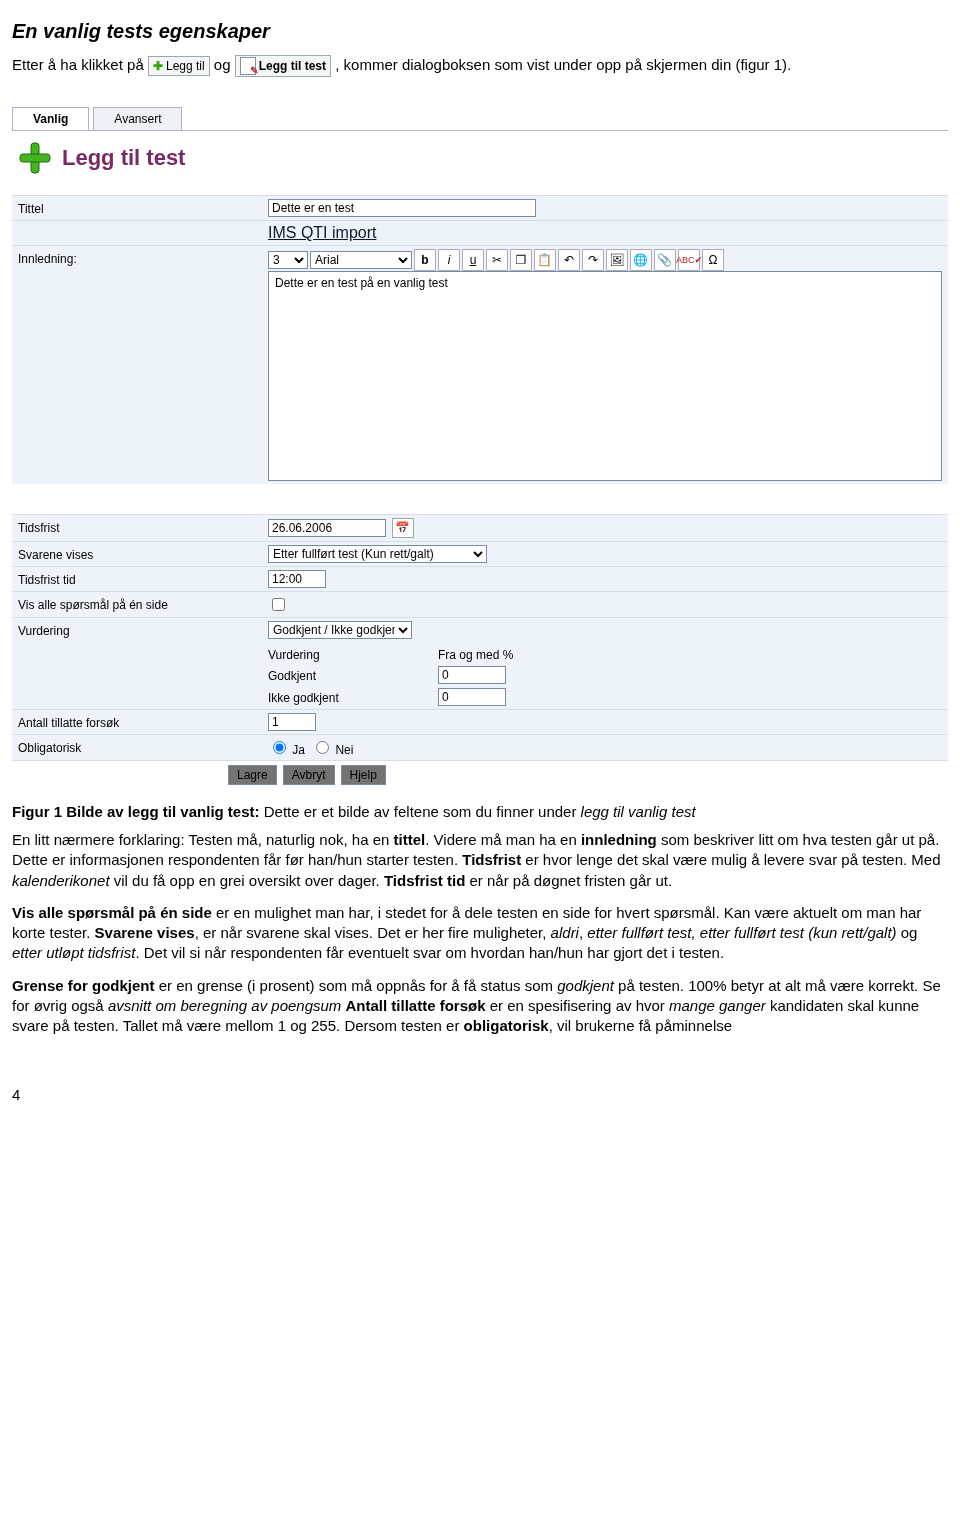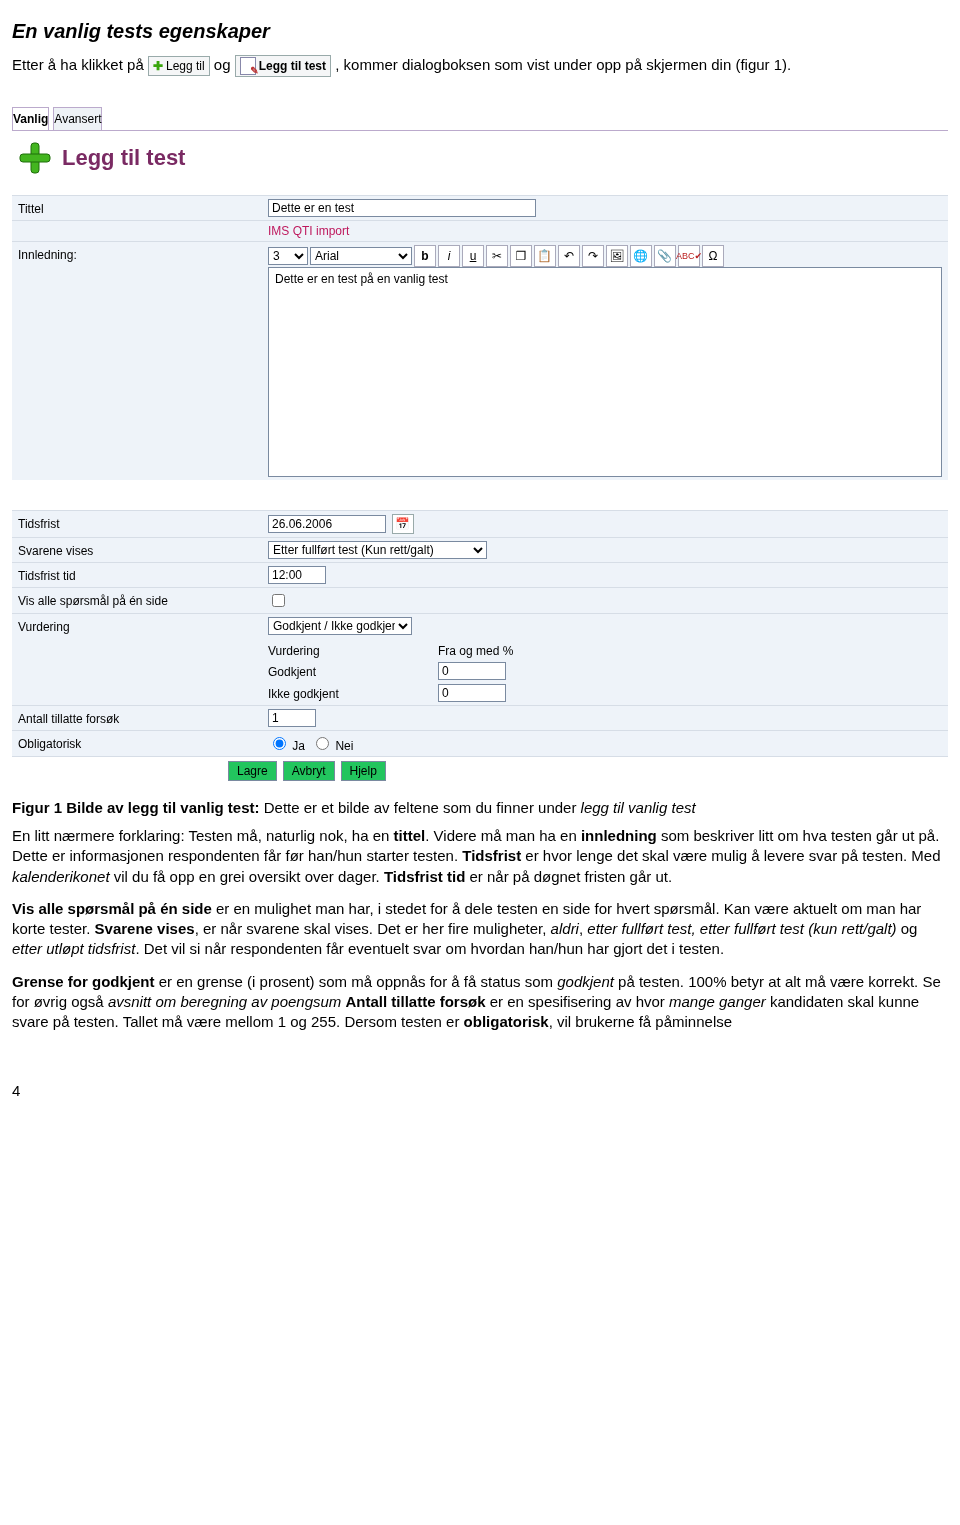--- a/index.html
+++ b/index.html
@@ -56,21 +56,21 @@
   .dialog {
     margin-top: 30px;
     border: 0;
     font-size: 12px;
   }
   .tabs {
     display: flex;
     border-bottom: 1px solid #bac;
   }
   .tab {
-    padding: 4px 0;
+    padding: 4px 20px;
     border: 1px solid #bac;
     border-bottom: none;
     margin-right: 4px;
     background: #eef2f6;
     cursor: pointer;
     font-size: 12px;
   }
   .tab.active {
     background: #fff;
     font-weight: bold;
@@ -110,21 +110,21 @@
     font-size: 12px;
     padding: 1px 3px;
     border: 1px solid #7a8aa0;
   }
   select {
     font-family: Arial;
     font-size: 12px;
     border: 1px solid #7a8aa0;
     background: #fff;
   }
-  .link { color: #be185d; cursor: pointer; font-size: 12px; }
+  .link { color: #0f172a; text-decoration: underline; cursor: pointer; font-size: 16px; }
   .editor-toolbar {
     display: flex;
     align-items: center;
     gap: 2px;
     background: #eef3f9;
     flex-wrap: wrap;
   }
   .tbtn {
     width: 20px; height: 20px;
     border: 1px solid #aab;
@@ -172,21 +172,21 @@
     display: flex;
     gap: 6px;
     padding: 4px 6px 4px 216px;
     border-top: 1px solid #d6dde6;
   }
   button.form-btn {
     font-family: Arial;
     font-size: 12px;
     padding: 2px 8px;
     border: 1px solid #7a8aa0;
-    background: #22c55e;
+    background: #737373;
     cursor: pointer;
   }
   .caption {
     font-weight: bold;
     font-size: 15px;
     margin: 14px 0 10px 0;
   }
   .body-text {
     font-size: 15px;
     line-height: 1.35;

